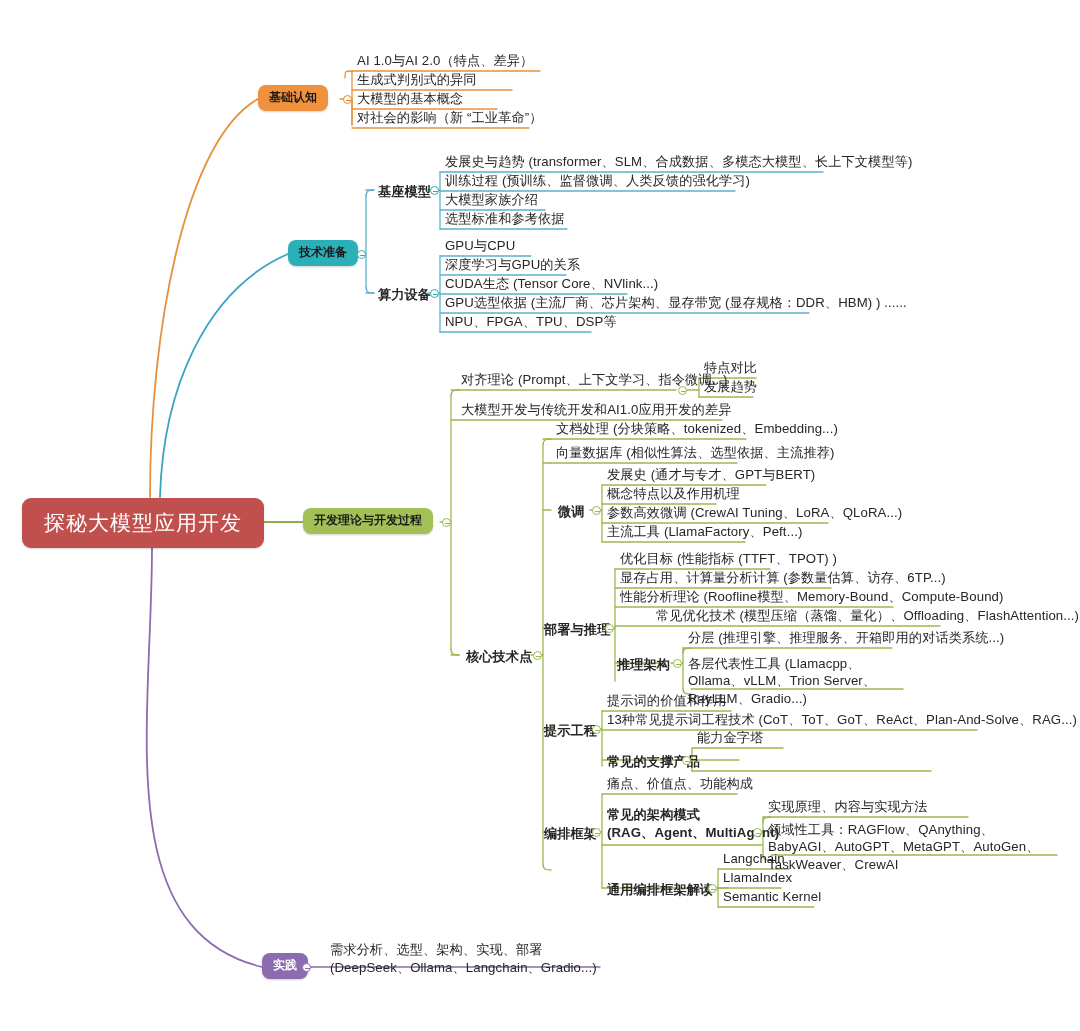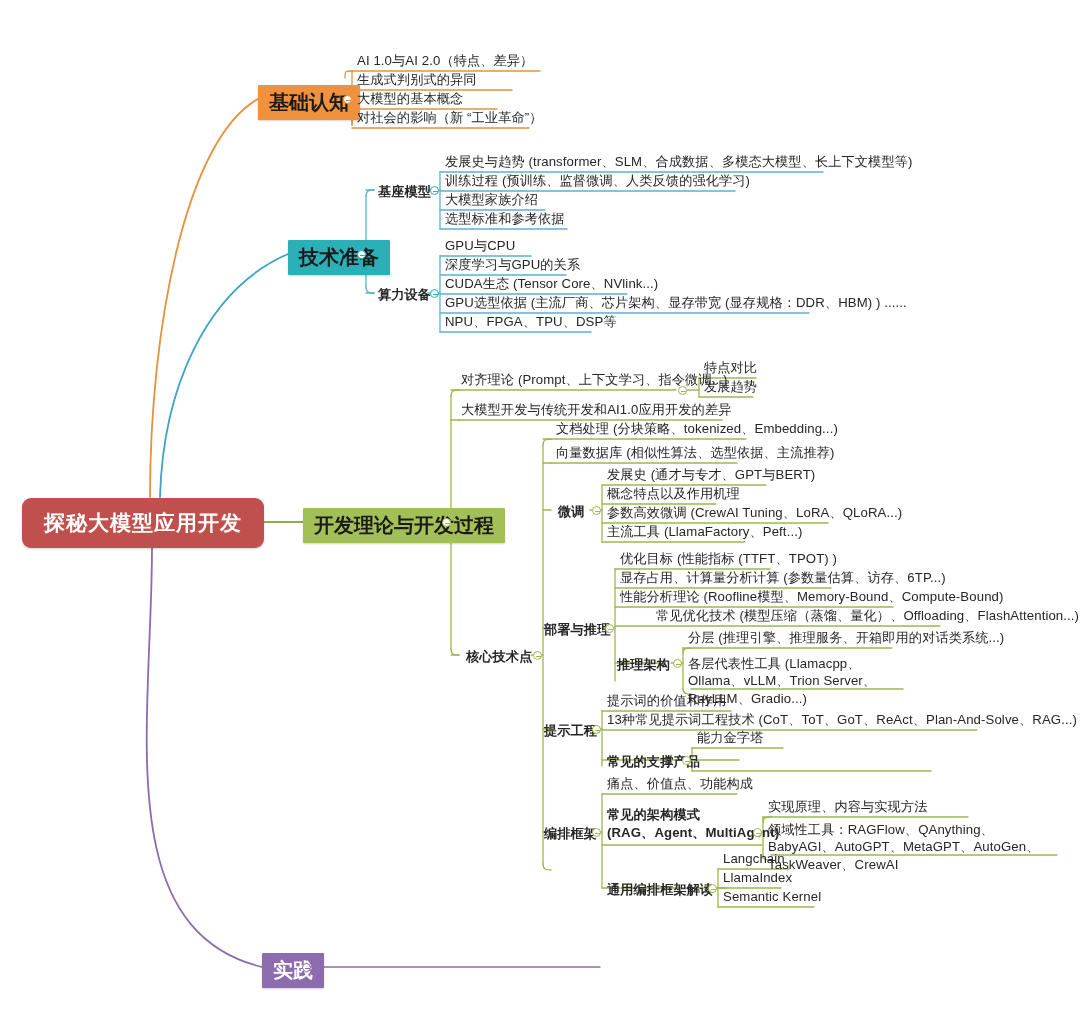--- a/index.html
+++ b/index.html
@@ -7,26 +7,26 @@
        font-family:"Liberation Sans","DejaVu Sans",sans-serif;
        -webkit-font-smoothing:antialiased;}
   #canvas{position:absolute;left:0;top:0;width:1080px;height:1031px;}
   svg.wires{position:absolute;left:0;top:0;width:1080px;height:1031px;pointer-events:none;}
 
   
   .node{position:absolute;box-sizing:border-box;white-space:nowrap;}
 
   .root{
     background:#C0504D;color:#ffffff;border-radius:9px;
-    font-size:21px;font-weight:bold;letter-spacing:1px;
+    font-size:21px;font-weight:normal;letter-spacing:1px;
     padding:13px 22px;line-height:1.15;
     box-shadow:0 1px 2px rgba(0,0,0,.18);
   }
   .l1{
-    border-radius:1px;color:#1a1a1a;font-weight:bold;font-size:20px;
+    border-radius:8px;color:#1a1a1a;font-weight:bold;font-size:12px;
     padding:6px 11px;line-height:1.15;
     box-shadow:0 1px 2px rgba(0,0,0,.18);
   }
   .l1.orange{background:#F0913E;}
   .l1.teal{background:#2BB0B8;}
   .l1.green{background:#A3C057;}
   .l1.purple{background:#8C6BAE;color:#ffffff;}
 
   
   .leaf{
@@ -287,14 +287,18 @@
   <div class="tog g" style="left:753px;top:828px;"></div>
   <div class="leaf" style="left:768px;top:798px;">实现原理、内容与实现方法</div>
   <div class="leaf two" style="left:768px;top:821px;width:292px;">领域性工具：RAGFlow、QAnything、BabyAGI、AutoGPT、MetaGPT、AutoGen、TaskWeaver、CrewAI</div>
 
   <div class="mid" style="left:607px;top:881px;">通用编排框架解读</div>
   <div class="tog g" style="left:708px;top:884px;"></div>
   <div class="leaf" style="left:723px;top:850px;">Langchain</div>
   <div class="leaf" style="left:723px;top:869px;">LlamaIndex</div>
   <div class="leaf" style="left:723px;top:888px;">Semantic Kernel</div>
 
+  <div class="leaf" style="left:330px;top:941px;line-height:1.38;">
+    <div>需求分析、选型、架构、实现、部署</div>
+    <div>(DeepSeek、Ollama、Langchain、Gradio...)</div>
+  </div>
 
 </div>
 
 </body></html>

